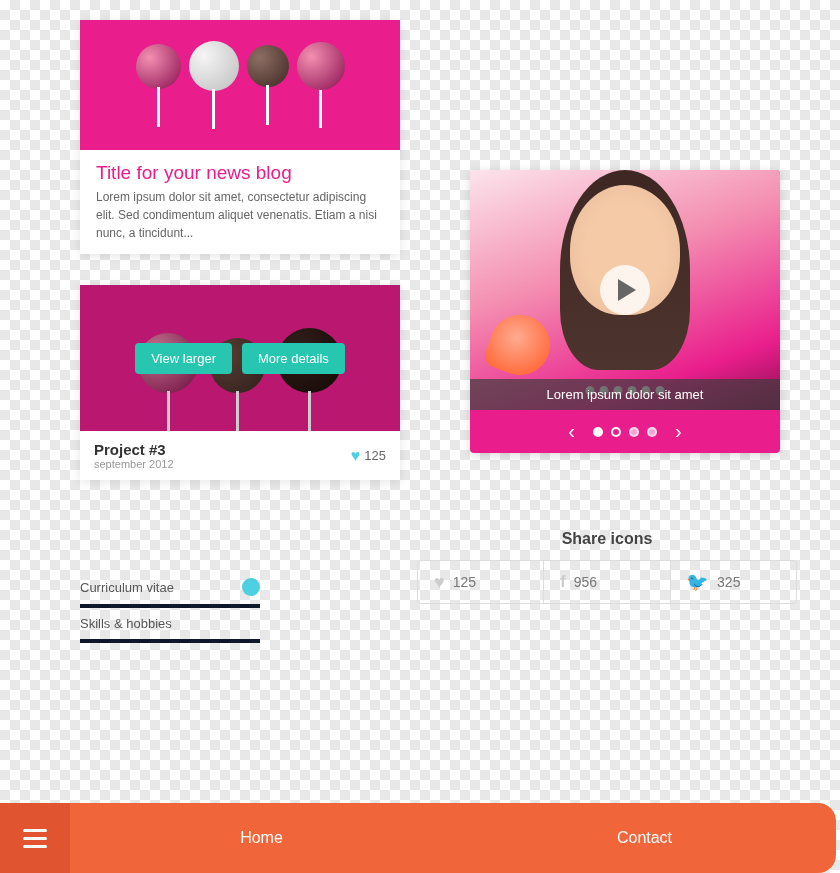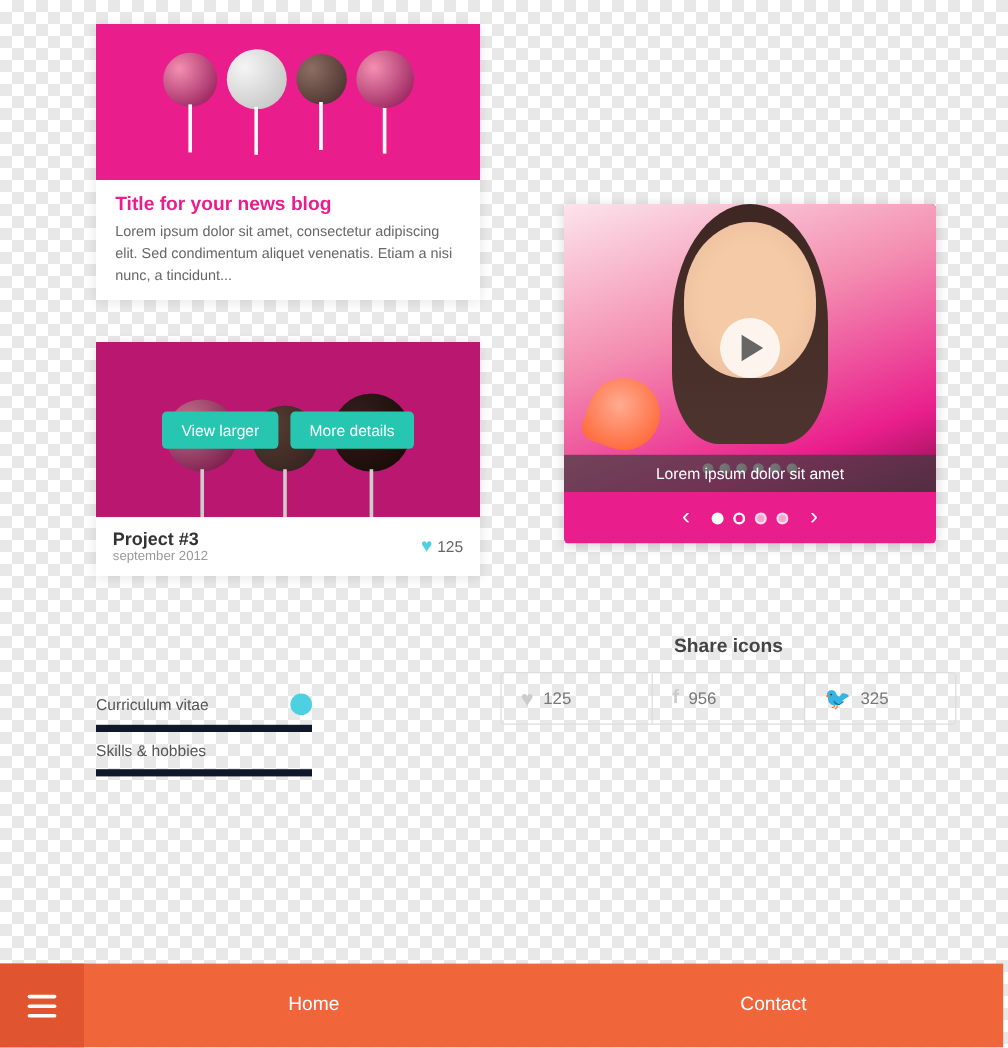--- a/index.html
+++ b/index.html
@@ -82,22 +82,22 @@
       height: 40px;
       background: white;
     }
 
     .blog-card-body {
       padding: 12px 16px;
     }
 
     .blog-title {
       color: #e91e8c;
-      font-size: 16px;
-      font-weight: 700;
+      font-size: 19px;
+      font-weight: 400;
       margin-bottom: 4px;
     }
 
     .blog-date {
       color: #999;
       font-size: 11px;
       margin-bottom: 8px;
     }
 
     .blog-excerpt {
@@ -189,21 +189,21 @@
       position: absolute;
       left: 80px;
       top: 570px;
       width: 180px;
     }
 
     .sidebar-item {
       padding: 8px 0;
       font-size: 13px;
       color: #555;
-      border-bottom: 6px solid #0f172a;
+      border-bottom: 4px solid #0f172a;
       display: flex;
       align-items: center;
       justify-content: space-between;
     }
 
     .sidebar-badge {
       width: 18px;
       height: 18px;
       border-radius: 50%;
       background: #4dd0e1;
@@ -361,20 +361,21 @@
     
     .nav-bar {
       position: absolute;
       bottom: 0;
       left: 0;
       right: 4px;
       height: 70px;
       background: #f0663a;
       display: flex;
       align-items: stretch;
+      border-radius: 18px;
     }
 
     .nav-menu-btn {
       width: 70px;
       background: #e05530;
       display: flex;
       align-items: center;
       justify-content: center;
       cursor: pointer;
       flex-shrink: 0;

